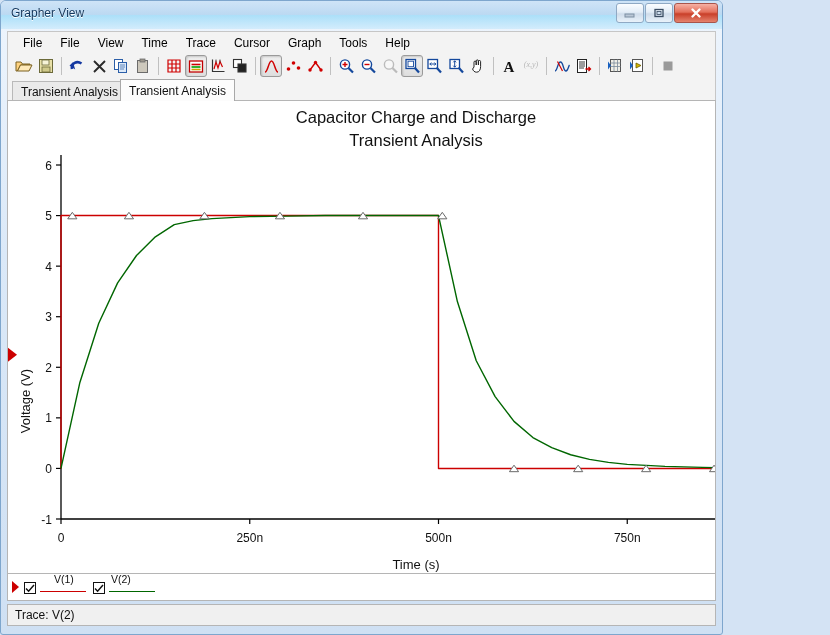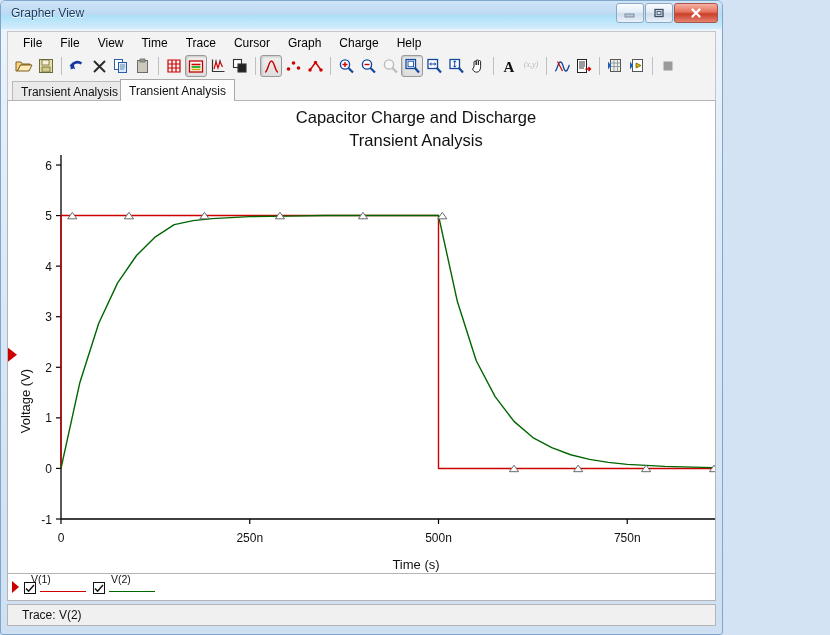--- a/index.html
+++ b/index.html
@@ -95,21 +95,21 @@
     display:flex;align-items:center;justify-content:center;margin-bottom:1px;
   }
   .leg-label{
     position:absolute;font-size:10.5px;color:#111;white-space:nowrap;
   }
   .leg-line{width:46px;height:0;border-top:1.6px solid;margin-left:4px;margin-bottom:3px;}
   
   .statusbar{
     position:absolute;left:6px;right:6px;bottom:8px;height:22px;
     background:#f0f0f0;border:1px solid #b5b5b5;box-sizing:border-box;
-    display:flex;align-items:center;padding-left:14px;
+    display:flex;align-items:center;padding-left:7px;
   }
   .status-text{font-size:12px;color:#111;}
   .axis-label{font-size:13px;fill:#111;font-family:"Liberation Sans",sans-serif;}
   .tick-label{font-size:12px;fill:#111;font-family:"Liberation Sans",sans-serif;}
   .chart-title{font-size:16.5px;fill:#111;font-family:"Liberation Sans",sans-serif;}
 </style>
 </head>
 <body>
 
 <div class="window">
@@ -137,21 +137,21 @@
   </div>
 
   <div class="menubar">
     <div class="menu-item">File</div>
     <div class="menu-item">File</div>
     <div class="menu-item">View</div>
     <div class="menu-item">Time</div>
     <div class="menu-item">Trace</div>
     <div class="menu-item">Cursor</div>
     <div class="menu-item">Graph</div>
-    <div class="menu-item">Charge</div>
+    <div class="menu-item">Tools</div>
     <div class="menu-item">Help</div>
   </div>
 
   <div class="toolbar">
 
     <div class="tb">
       <svg width="18" height="16" viewBox="0 0 18 16">
           <path d="M1 13V4h5l1.5 2H15v1H5.5L2.5 13z" fill="#ffd27f" stroke="#7a6020" stroke-width="1"></path>
           <path d="M2.5 13l3-6H17l-3 6z" fill="#ffe9b8" stroke="#7a6020" stroke-width="1"></path>
         </svg>
@@ -425,21 +425,21 @@
       <path d="M1 0 L8 6 L1 12 Z" fill="#cc0000"></path>
     </svg>
 
     <div class="leg-entry" style="left:16px;top:8px;">
       <div class="leg-cb">
         <svg width="10" height="9" viewBox="0 0 10 9">
             <path d="M1 4.5 L3.6 7.2 L9 1" stroke="#111" stroke-width="1.5" fill="none"></path>
           </svg>
       </div>
       <div class="leg-line" style="border-top-color:#cc0000;"></div>
-      <div class="leg-label" style="left:7px;top:-9px;">V(1)</div>
+      <div class="leg-label" style="left:30px;top:-9px;">V(1)</div>
     </div>
 
     <div class="leg-entry" style="left:85px;top:8px;">
       <div class="leg-cb">
         <svg width="10" height="9" viewBox="0 0 10 9">
             <path d="M1 4.5 L3.6 7.2 L9 1" stroke="#111" stroke-width="1.5" fill="none"></path>
           </svg>
       </div>
       <div class="leg-line" style="border-top-color:#006600;"></div>
       <div class="leg-label" style="left:18px;top:-9px;">V(2)</div>

